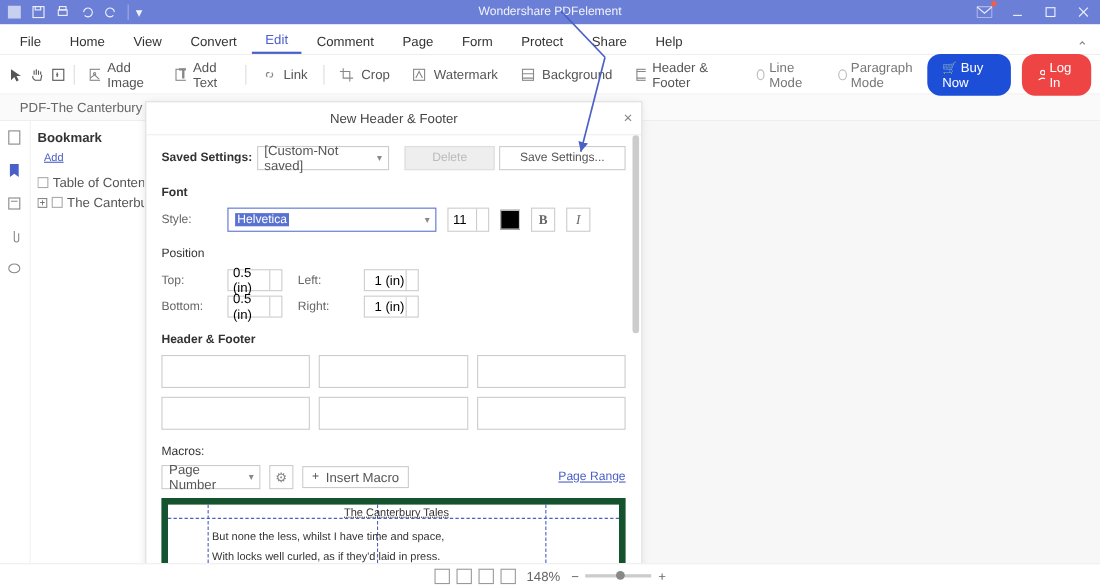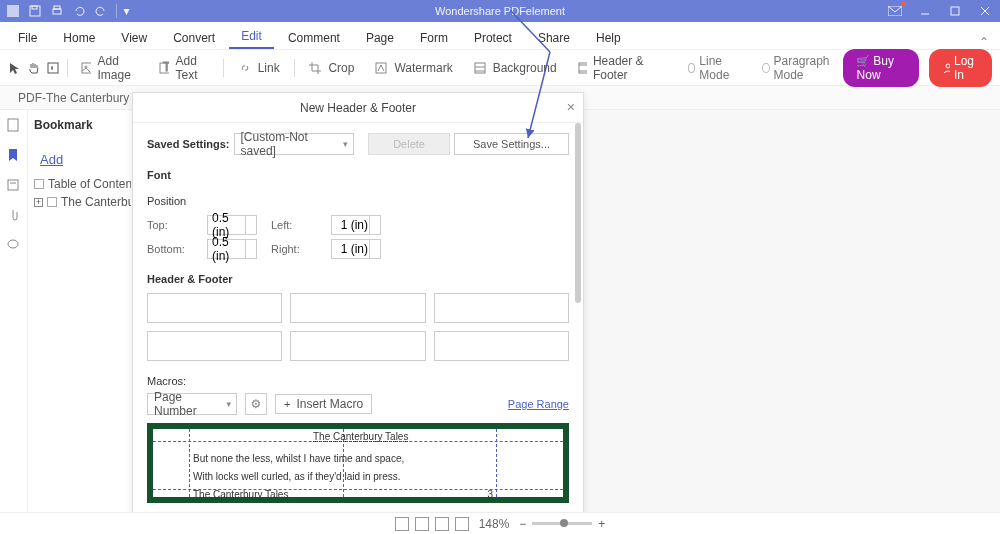--- a/index.html
+++ b/index.html
@@ -14,33 +14,33 @@
 .menubar{height:28px;display:flex;align-items:flex-end;padding:0 6px;border-bottom:1px solid #eee;gap:2px}
 .menu-item{padding:4px 12px;font-size:12px;color:#333;cursor:pointer}
 .menu-item.active{color:#4a5fc7;border-bottom:2px solid #4a5fc7}
 .mb-chevron{margin-left:auto;width:20px;text-align:center;color:#888}
 .toolbar{height:36px;display:flex;align-items:center;padding:0 8px;border-bottom:1px solid #eee;gap:4px}
 .tool-icon{width:20px;height:20px;display:flex;align-items:center;justify-content:center;color:#555;cursor:pointer}
 .tool-btn{display:flex;align-items:center;gap:6px;padding:4px 8px;color:#555;cursor:pointer;font-size:11px}
 .tool-sep{width:1px;height:18px;background:#ddd;margin:0 2px}
 .tool-radio{display:flex;align-items:center;gap:4px;margin-left:18px;color:#777;font-size:11px}
 .tool-radio .rd{width:10px;height:10px;border:1px solid #bbb;border-radius:50%}
-.btn-buy{margin-left:auto;background:#a21caf;color:#fff;padding:5px 14px;border-radius:12px;font-size:11px;cursor:pointer}
+.btn-buy{margin-left:auto;background:#1d4ed8;color:#fff;padding:5px 14px;border-radius:12px;font-size:11px;cursor:pointer}
 .btn-login{background:#ef4444;color:#fff;padding:5px 14px;border-radius:12px;font-size:11px;cursor:pointer;margin-left:6px;display:flex;align-items:center;gap:4px}
 .doctabs{height:24px;display:flex;align-items:center;padding:0 8px;border-bottom:1px solid #eee;background:#fafafa}
 .doctab{padding:3px 10px;font-size:11px;color:#666;display:flex;align-items:center;gap:8px}
 .doctab .x{color:#aaa;cursor:pointer}
 .doctabs .plus{margin-left:6px;color:#888;cursor:pointer;font-size:14px}
 .main{display:flex;height:424px;position:relative}
 .iconbar{width:28px;background:#fff;border-right:1px solid #eee;display:flex;flex-direction:column;align-items:center;padding-top:8px;gap:14px}
 .ib-item{width:16px;height:16px;color:#888;cursor:pointer}
 .ib-item.active{color:#4a5fc7}
 .sidepanel{width:110px;background:#fff;border-right:1px solid #eee;padding:8px 6px}
-.sp-title{font-weight:600;font-size:12px;color:#333;margin-bottom:20px}
-.sp-add{color:#4a5fc7;text-decoration:underline;font-size:13px;margin-left:6px;cursor:pointer;display:block;margin-bottom:8px}
+.sp-title{font-weight:600;font-size:12px;color:#333;margin-bottom:6px}
+.sp-add{color:#4a5fc7;text-decoration:underline;font-size:10px;margin-left:6px;cursor:pointer;display:block;margin-bottom:8px}
 .sp-row{display:flex;align-items:center;gap:4px;font-size:11px;color:#555;padding:2px 0;white-space:nowrap;overflow:hidden;cursor:pointer}
 .sp-row .box{width:10px;height:10px;border:1px solid #aaa;flex-shrink:0}
 .sp-row .exp{width:9px;height:9px;border:1px solid #888;font-size:9px;line-height:7px;text-align:center;flex-shrink:0}
 .canvas{flex:1;background:#f7f7f7;position:relative}
 .dialog{position:absolute;left:132px;top:92px;width:452px;height:426px;background:#fff;border:1px solid #ddd;box-shadow:0 2px 8px rgba(0,0,0,.1);display:flex;flex-direction:column}
 .dlg-header{height:30px;display:flex;align-items:center;justify-content:center;position:relative;border-bottom:1px solid #eee}
 .dlg-title{font-size:12px;color:#444}
 .dlg-close{position:absolute;right:8px;top:6px;color:#888;cursor:pointer;font-size:14px}
 .dlg-body{flex:1;overflow:auto;padding:10px 14px}
 .dlg-scroll{position:absolute;right:2px;top:30px;width:6px;height:180px;background:#ccc;border-radius:3px}
@@ -313,20 +313,32 @@
       <span class="lbl-bold">Saved Settings:</span>
       <div class="sel sel-saved">
           <span>[Custom-Not saved]</span>
         </div>
       <div style="flex:1"></div>
       <div class="btn-gray">Delete</div>
       <div class="btn-white">Save Settings...</div>
     </div>
 
     <div class="section-title">Font</div>
+    <div class="row-font">
+      <span class="lbl">Style:</span>
+      <div class="sel-style">
+          <span class="hi">Helvetica</span>
+        </div>
+      <div class="spin">
+          <span>11</span>
+        </div>
+      <div class="swatch"></div>
+      <div class="fbtn b">B</div>
+      <div class="fbtn i">I</div>
+    </div>
 
     <div class="section-title" style="font-weight:400">Position</div>
     <div class="row-pos">
       <div class="pos-col">
           <span class="lbl">Top:</span>
           <div class="spin-pos">
             <span>0.5 (in)</span>
           </div>
         </div>
       <div class="pos-col">

